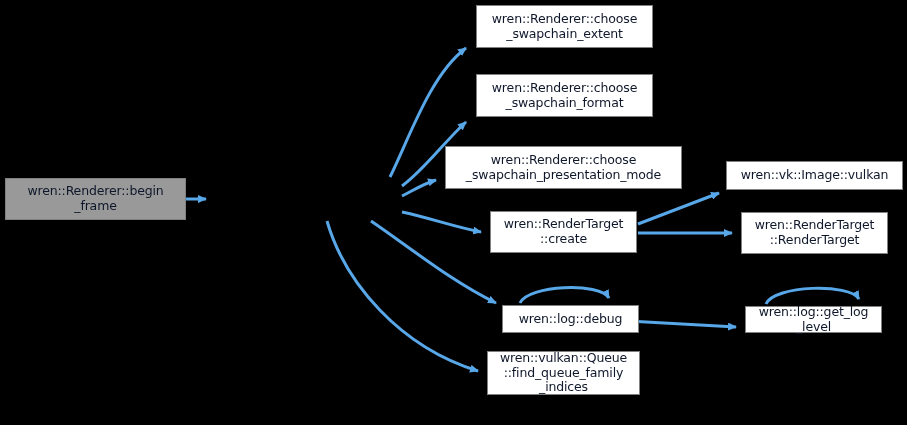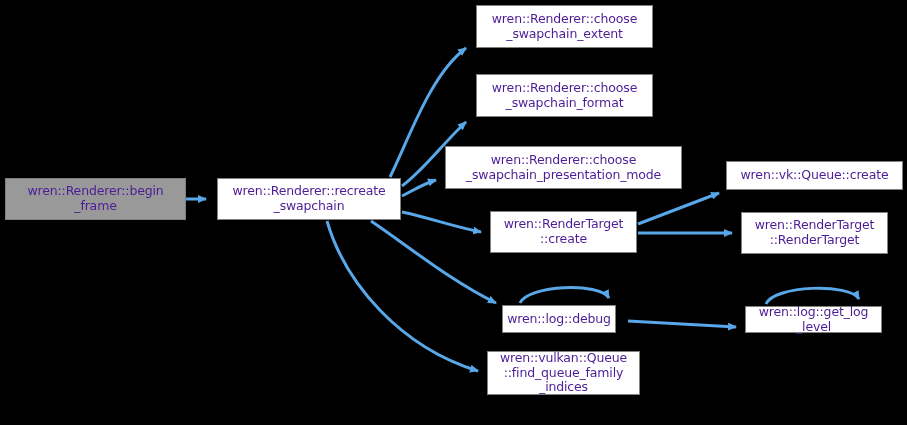--- a/index.html
+++ b/index.html
@@ -22,21 +22,21 @@
     top: 0;
     width: 907px;
     height: 425px;
     pointer-events: none;
   }
   .node {
     position: absolute;
     box-sizing: border-box;
     border: 1px solid #808080;
     background: #ffffff;
-    color: #4c1d95;
+    color: #0f172a;
     display: flex;
     align-items: center;
     justify-content: center;
     text-align: center;
     line-height: 1.18;
     font-size: 12.5px;
     letter-spacing: -0.15px;
     white-space: pre-line;
     padding: 0 13px;
     z-index: 2;
@@ -84,24 +84,20 @@
     <path d="M520,303 C528,285 600,282 609,298" stroke="#58a7e8" stroke-width="3" fill="none" marker-end="url(#ah)"></path>
 
     <path d="M766,304 C774,285 850,283 859,299" stroke="#58a7e8" stroke-width="3" fill="none" marker-end="url(#ah)"></path>
   </svg>
 
   <div class="node highlight" style="left:5px; top:178px; width:181px; height:42px;">
     <span class="node-label">wren::Renderer::begin
 _frame</span>
   </div>
 
-  <div class="node" style="left:217px; top:178px; width:184px; height:42px;">
-    <span class="node-label">wren::Renderer::recreate
-_swapchain</span>
-  </div>
 
   <div class="node" style="left:476px; top:5px; width:177px; height:43px;">
     <span class="node-label">wren::Renderer::choose
 _swapchain_extent</span>
   </div>
 
   <div class="node" style="left:476px; top:74px; width:177px; height:43px;">
     <span class="node-label">wren::Renderer::choose
 _swapchain_format</span>
   </div>
@@ -110,29 +106,29 @@
     <span class="node-label">wren::Renderer::choose
 _swapchain_presentation_mode</span>
   </div>
 
   <div class="node" style="left:490px; top:211px; width:147px; height:42px;">
     <span class="node-label">wren::RenderTarget
 ::create</span>
   </div>
 
   <div class="node" style="left:726px; top:161px; width:177px; height:29px;">
-    <span class="node-label">wren::vk::Queue::create</span>
+    <span class="node-label">wren::vk::Image::vulkan</span>
   </div>
 
   <div class="node" style="left:741px; top:212px; width:147px; height:42px;">
     <span class="node-label">wren::RenderTarget
 ::RenderTarget</span>
   </div>
 
-  <div class="node" style="left:502px; top:305px; width:114px; height:28px;">
+  <div class="node" style="left:502px; top:305px; width:137px; height:28px;">
     <span class="node-label">wren::log::debug</span>
   </div>
 
   <div class="node" style="left:745px; top:306px; width:137px; height:27px;">
     <span class="node-label">wren::log::get_log
 _level</span>
   </div>
 
   <div class="node" style="left:487px; top:351px; width:153px; height:44px;">
     <span class="node-label">wren::vulkan::Queue

